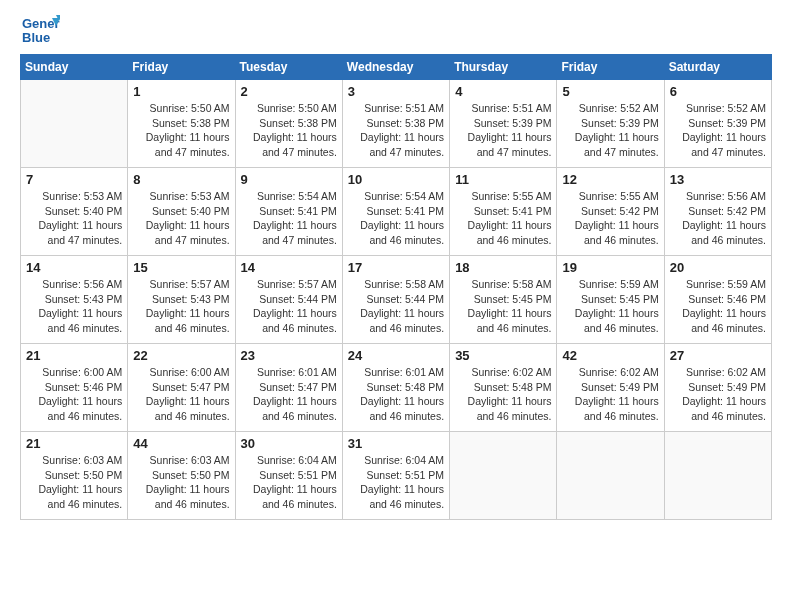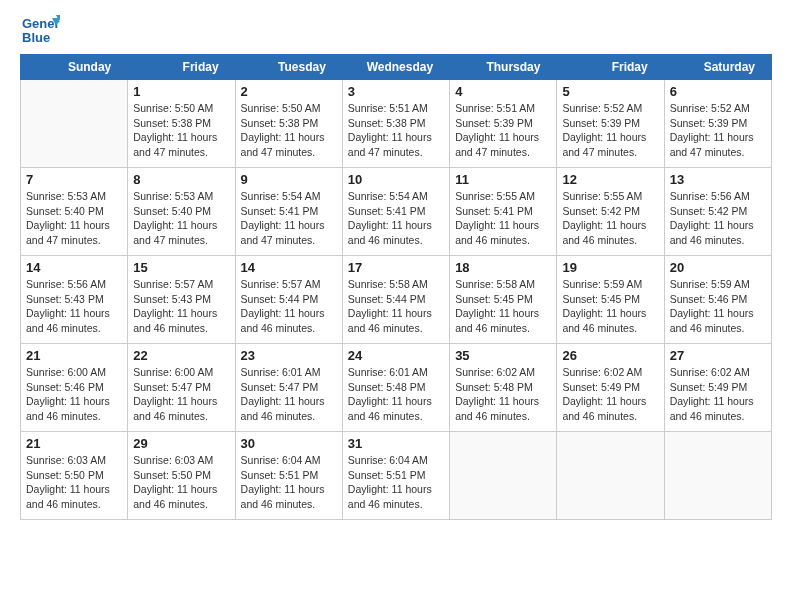--- a/index.html
+++ b/index.html
@@ -44,22 +44,22 @@
       margin-bottom: 8px;
     }
     .calendar {
       width: 100%;
       border-collapse: collapse;
       font-size: 11px;
     }
     .calendar th {
       background: #2a6db5;
       color: #fff;
-      padding: 5px 16px;
-      text-align: right;
+      padding: 5px 4px;
+      text-align: left;
       font-size: 12px;
       border: 1px solid #2a6db5;
     }
     .calendar td {
       border: 1px solid #ccc;
       vertical-align: top;
       padding: 4px 5px;
       width: 14.28%;
       min-height: 80px;
       height: 88px;
@@ -68,20 +68,21 @@
       font-size: 13px;
       font-weight: bold;
       color: #222;
       display: block;
       margin-bottom: 2px;
     }
     .day-info {
       font-size: 10.5px;
       color: #333;
       line-height: 1.4;
+      text-align: right;
     }
     .empty-cell {
       background: #f9f9f9;
     }
   </style>
 </head>
 <body>
 
 <div class="header-logo">
   <div class="logo">
@@ -314,21 +315,21 @@
         </td>
         <td>
           <span class="day-num">35</span>
 <div class="day-info">
   <span>Sunrise: 6:02 AM</span><br>
   <span>Sunset: 5:48 PM</span><br>
   <span>Daylight: 11 hours and 46 minutes.</span>
 </div>
         </td>
         <td>
-          <span class="day-num">26</span>
+          <span class="day-num">42</span>
 <div class="day-info">
   <span>Sunrise: 6:02 AM</span><br>
   <span>Sunset: 5:49 PM</span><br>
   <span>Daylight: 11 hours and 46 minutes.</span>
 </div>
         </td>
         <td>
           <span class="day-num">27</span>
 <div class="day-info">
   <span>Sunrise: 6:02 AM</span><br>
@@ -340,21 +341,21 @@
       <tr>
         <td>
           <span class="day-num">21</span>
 <div class="day-info">
   <span>Sunrise: 6:03 AM</span><br>
   <span>Sunset: 5:50 PM</span><br>
   <span>Daylight: 11 hours and 46 minutes.</span>
 </div>
         </td>
         <td>
-          <span class="day-num">29</span>
+          <span class="day-num">44</span>
 <div class="day-info">
   <span>Sunrise: 6:03 AM</span><br>
   <span>Sunset: 5:50 PM</span><br>
   <span>Daylight: 11 hours and 46 minutes.</span>
 </div>
         </td>
         <td>
           <span class="day-num">30</span>
 <div class="day-info">
   <span>Sunrise: 6:04 AM</span><br>

